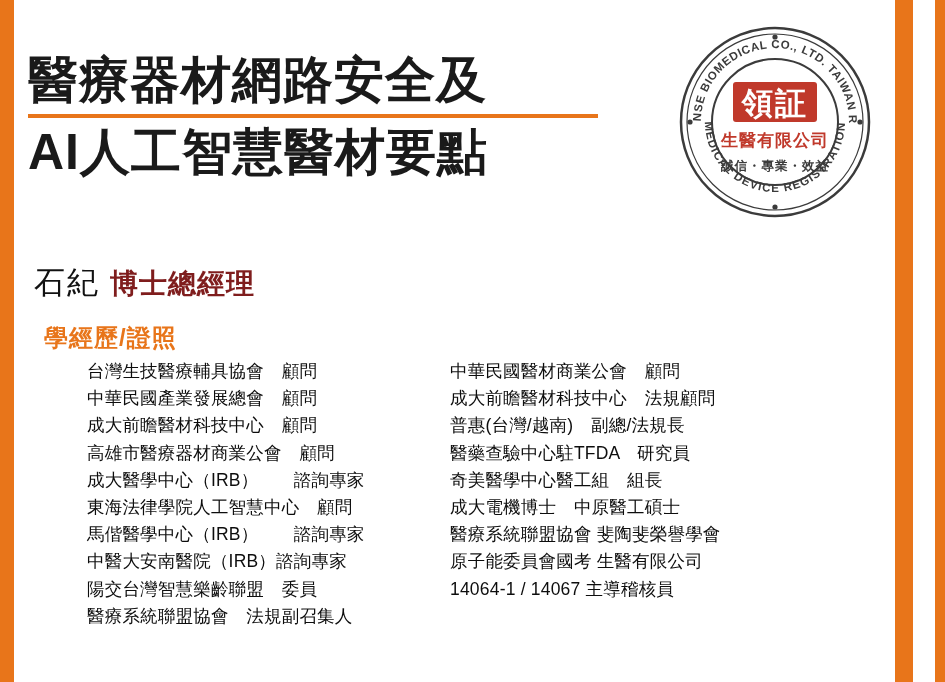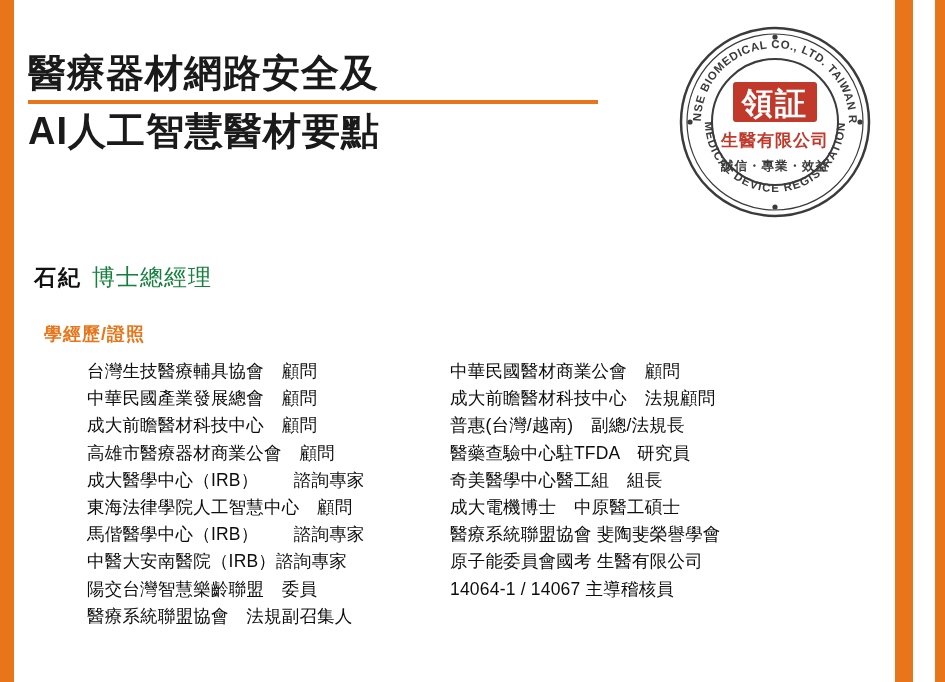--- a/index.html
+++ b/index.html
@@ -51,21 +51,21 @@
   }
 
   
   .title-block {
     position: absolute;
     left: 28px;
     top: 52px;
     width: 600px;
   }
   .title-line {
-    font-size: 38px;
+    font-size: 50px;
     font-weight: bold;
     color: #1a1a1a;
     letter-spacing: 1px;
     line-height: 1.15;
     white-space: nowrap;
   }
   .title-rule {
     width: 570px;
     height: 4px;
     background: #E8751A;
@@ -73,39 +73,39 @@
   }
 
   
   .speaker {
     position: absolute;
     left: 34px;
     top: 262px;
     white-space: nowrap;
   }
   .speaker-name {
-    font-size: 22px;
-    font-weight: bold;
+    font-size: 31px;
+    font-weight: normal;
     color: #111111;
     letter-spacing: 2px;
   }
   .speaker-title {
-    font-size: 23px;
-    font-weight: normal;
-    color: #15803d;
+    font-size: 28px;
+    font-weight: bold;
+    color: #7f1d1d;
     letter-spacing: 1px;
     margin-left: 10px;
   }
 
   
   .section-heading {
     position: absolute;
     left: 44px;
     top: 322px;
-    font-size: 18px;
+    font-size: 24px;
     font-weight: bold;
     color: #E8751A;
     letter-spacing: 1px;
   }
 
   
   .creds {
     position: absolute;
     left: 40px;
     top: 358px;

